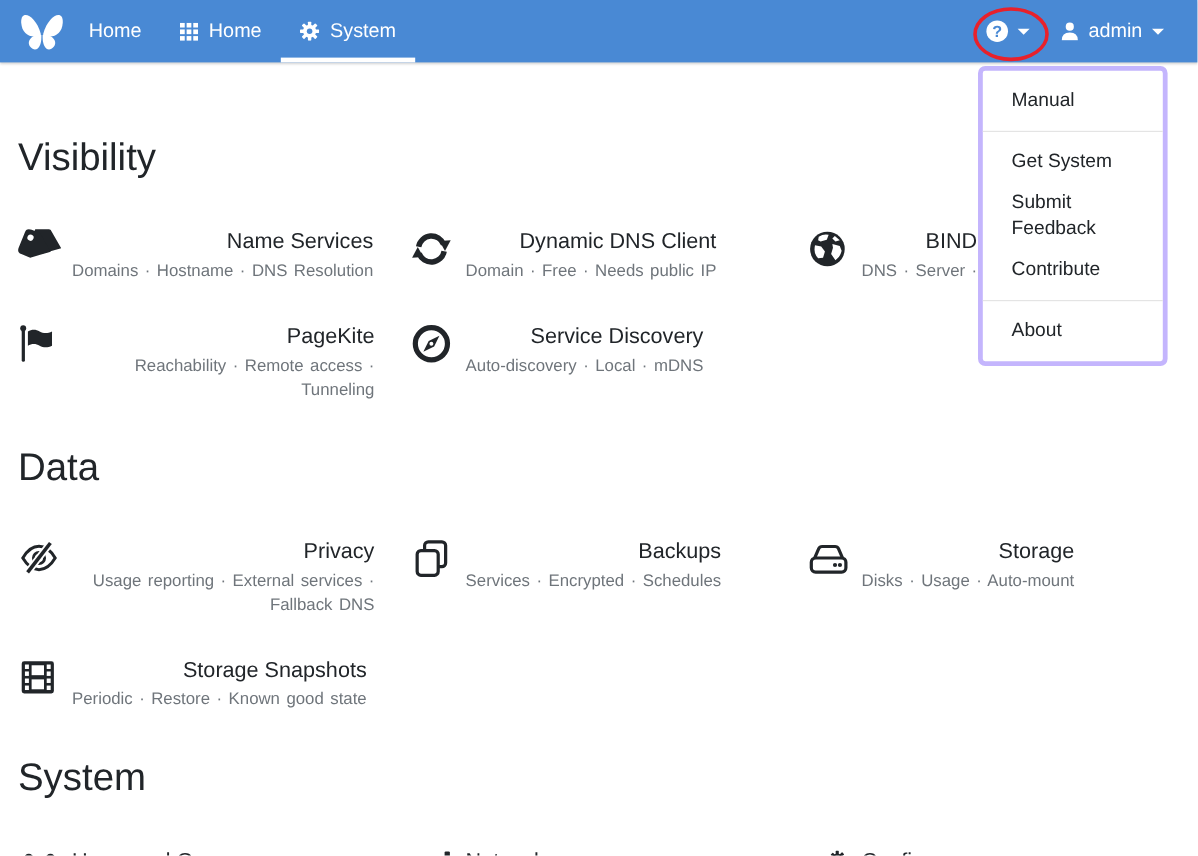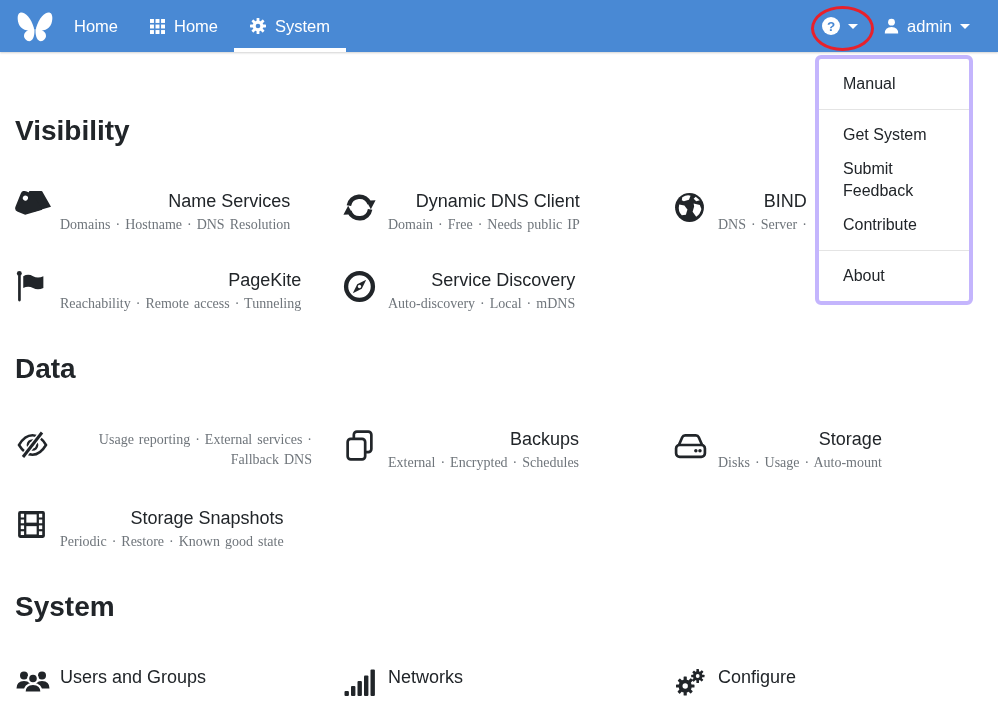--- a/index.html
+++ b/index.html
@@ -35,31 +35,31 @@
   
   .dropdown { position:absolute; left:815px; top:55px; width:158px;
     background:#fff; border:4px solid #c4b5fd; border-radius:6px;
     padding:8px 0; z-index:50; }
   .dropdown a { display:block; padding:6px 24px; font-size:16px;
     color:#212529; text-decoration:none; line-height:22px; }
   .dropdown hr { border:none; border-top:1px solid #e4e4e4; margin:8px 0; }
 
   
   main { padding:0 15px; }
-  h2 { font-size:28px; font-weight:700; color:#212529; margin:40px 0 44px;
+  h2 { font-size:32px; font-weight:400; color:#212529; margin:40px 0 44px;
     line-height:30px; }
   .section-first h2 { margin-top:64px; }
   .cards { display:grid; grid-template-columns:328px 330px 1fr; row-gap:34px; }
   .card { display:flex; text-decoration:none; color:inherit;text-align:right; }
   .ci { flex:0 0 45px; display:flex; justify-content:flex-start;
     padding-top:1px; color:#212529; }
   .ct { display:flex; flex-direction:column; max-width:252px; }
   .card-title { font-size:18px; line-height:23px; color:#212529; }
   .card-sub { font-size:14px; line-height:20px; color:#6f757b;
-    margin-top:2px; word-spacing:1.5px;font-family:Liberation Serif, serif; }
+    margin-top:2px; word-spacing:1.5px; }
 </style>
 </head>
 <body>
 
 <nav class="navbar">
   <div class="brand">
     <svg width="42" height="38" viewBox="0 0 40 36">
       <g fill="#ffffff">
         <path d="M19 20 C15 5 3 0 3.5 11 C4 21 12 24 19 21 Z"></path>
         <path d="M21 20 C25 5 37 0 36.5 11 C36 21 28 24 21 21 Z"></path>
@@ -235,34 +235,35 @@
       <a class="card" href="#">
         <span class="ci">
           <svg width="35" height="32" viewBox="0 0 34 32">
             <path d="M3.5 16 C7.5 9.3 12.5 6.3 17 6.3 C21.5 6.3 26.5 9.3 30.5 16 C26.5 22.7 21.5 25.7 17 25.7 C12.5 25.7 7.5 22.7 3.5 16 Z" fill="none" stroke="currentColor" stroke-width="2.5"></path>
             <circle cx="17" cy="16" r="4.6" fill="none" stroke="currentColor" stroke-width="2.5"></circle>
             <line x1="7.5" y1="28" x2="26.5" y2="3.5" stroke="#fff" stroke-width="6"></line>
             <line x1="7.5" y1="28" x2="26.5" y2="3.5" stroke="currentColor" stroke-width="3"></line>
           </svg>
         </span>
         <span class="ct">
+          <span class="card-title">Privacy</span>
           <span class="card-sub">Usage reporting · External services · Fallback DNS</span>
         </span>
       </a>
 
       <a class="card" href="#">
         <span class="ci">
           <svg width="33" height="33" viewBox="0 0 32 32">
             <rect x="10.5" y="2.5" width="17" height="20" rx="3" fill="none" stroke="currentColor" stroke-width="2.6"></rect>
             <rect x="4.5" y="9.5" width="17" height="20" rx="3" fill="#fff" stroke="currentColor" stroke-width="2.6"></rect>
           </svg>
         </span>
         <span class="ct">
           <span class="card-title">Backups</span>
-          <span class="card-sub">External · Encrypted · Schedules</span>
+          <span class="card-sub">Services · Encrypted · Schedules</span>
         </span>
       </a>
 
       <a class="card" href="#">
         <span class="ci">
           <svg width="35" height="33" viewBox="0 0 34 32">
             <rect x="3" y="15.5" width="28" height="11.5" rx="3.5" fill="none" stroke="currentColor" stroke-width="2.6"></rect>
             <path d="M5.5 16 L9 8 Q9.8 6.2 11.8 6.2 L22.2 6.2 Q24.2 6.2 25 8 L28.5 16" fill="none" stroke="currentColor" stroke-width="2.6"></path>
             <circle cx="22.2" cy="21.2" r="1.7" fill="currentColor"></circle>
             <circle cx="26.2" cy="21.2" r="1.7" fill="currentColor"></circle>

